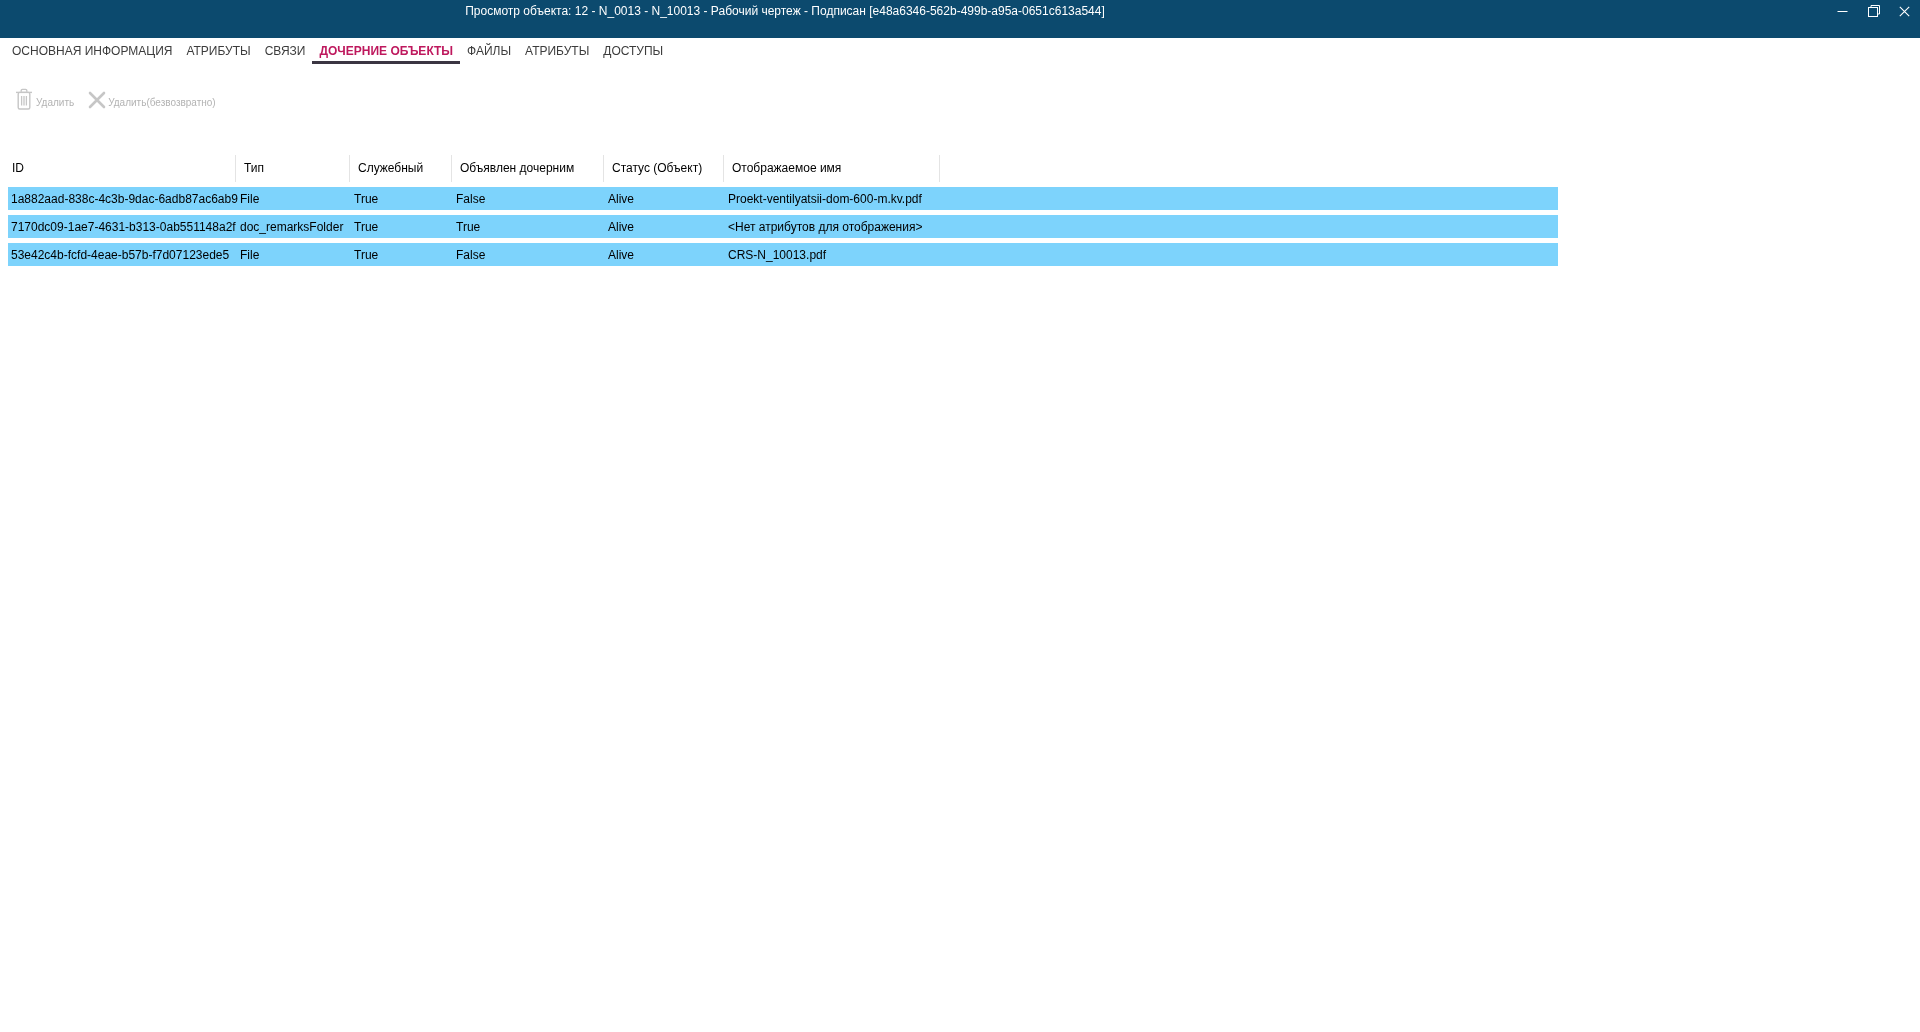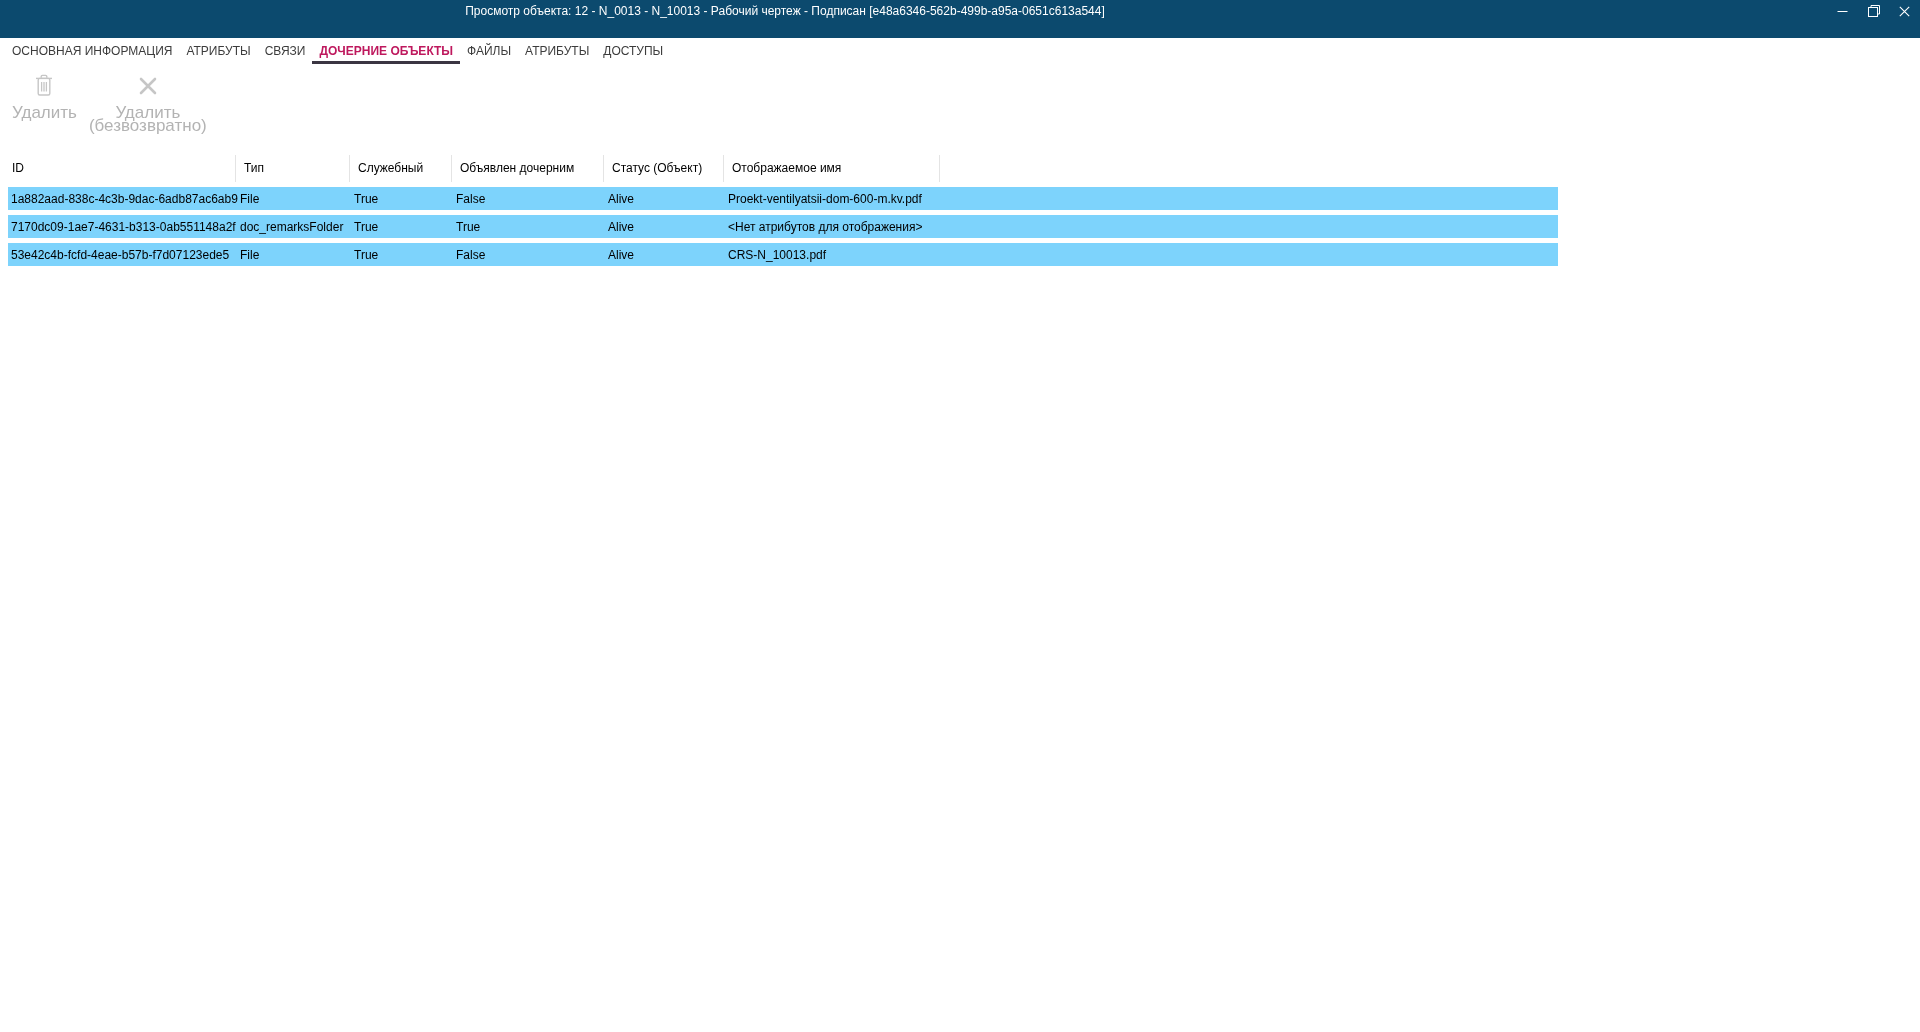--- a/index.html
+++ b/index.html
@@ -40,23 +40,23 @@
     border-bottom: 3px solid transparent;
   }
   .tab.active {
     font-weight: bold; color: #be185d;
     border-bottom: 3px solid #3B3542;
   }
 
   
   .toolbar { display: flex; padding: 4px 0 0 6px; height: 70px; }
   .tool-btn {
-    display: flex; flex-direction: column; align-items: center;
+    display: flex; flex-direction: row; align-items: center;
     padding: 3px 6px 0 6px; min-width: 62px;
-    color: #b3b3b3; font-size: 17px; line-height: 13px; text-align: center;
+    color: #b3b3b3; font-size: 10px; line-height: 13px; text-align: center;
   }
   .tool-btn .icon-box { height: 30px; display: flex; align-items: center; justify-content: center; margin-bottom: 5px; }
 
   
   .table { margin: 21px 0 17px 8px; width: 1550px; font-size: 12px; color: #000; }
   .thead { display: flex; height: 27px; align-items: center; }
   .th {
     height: 27px; line-height: 27px; white-space: nowrap;
     border-right: 1px solid #e4e4e4; padding-left: 8px;
   }

